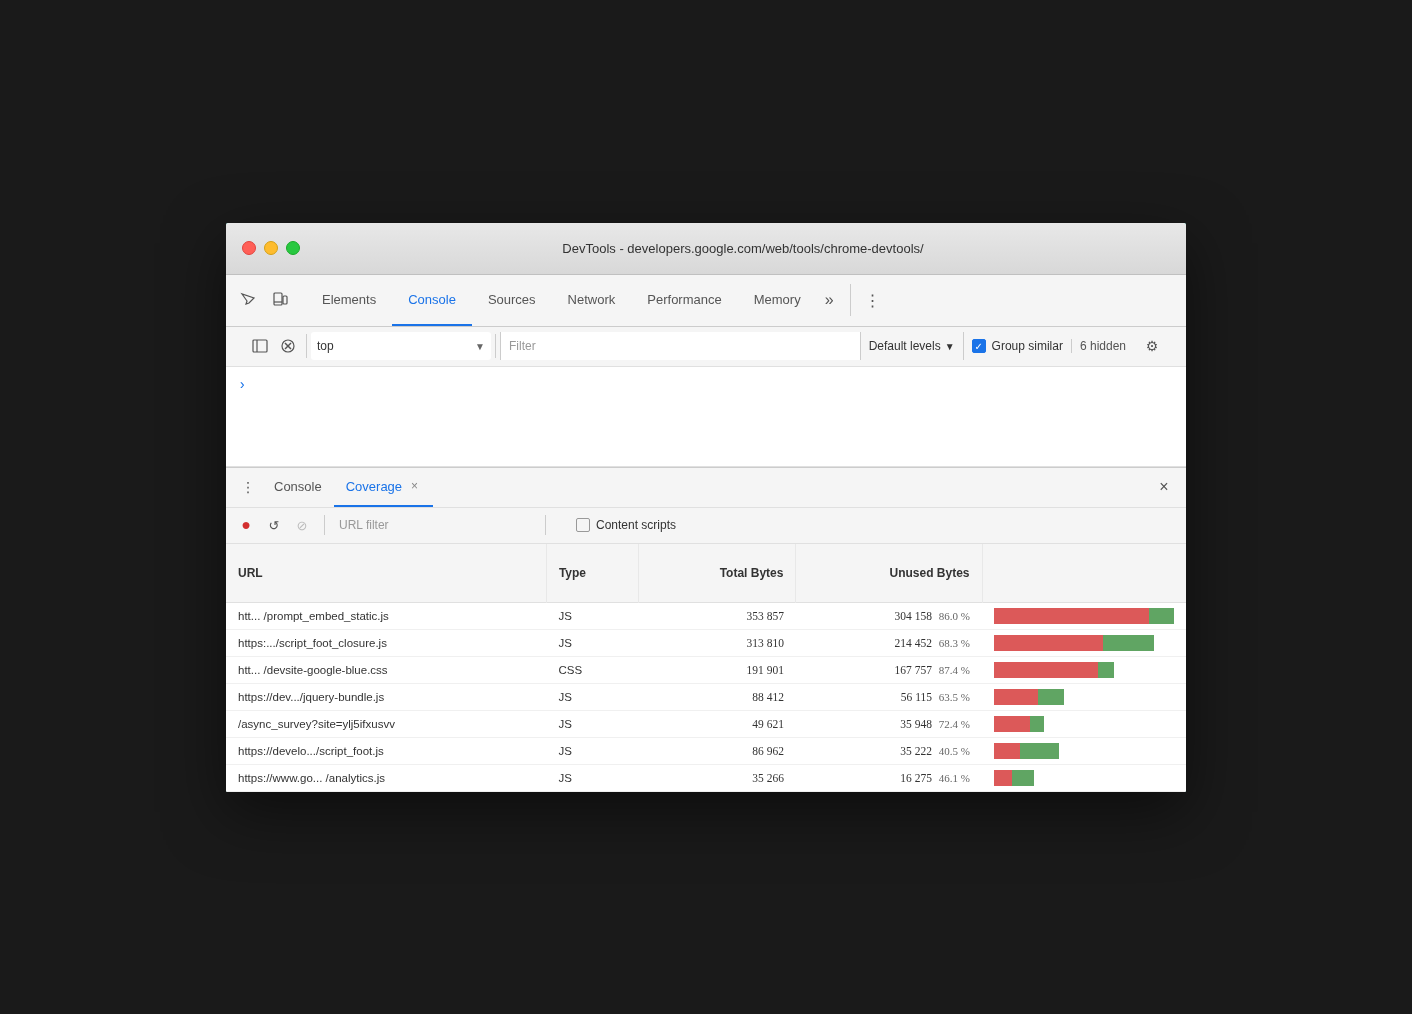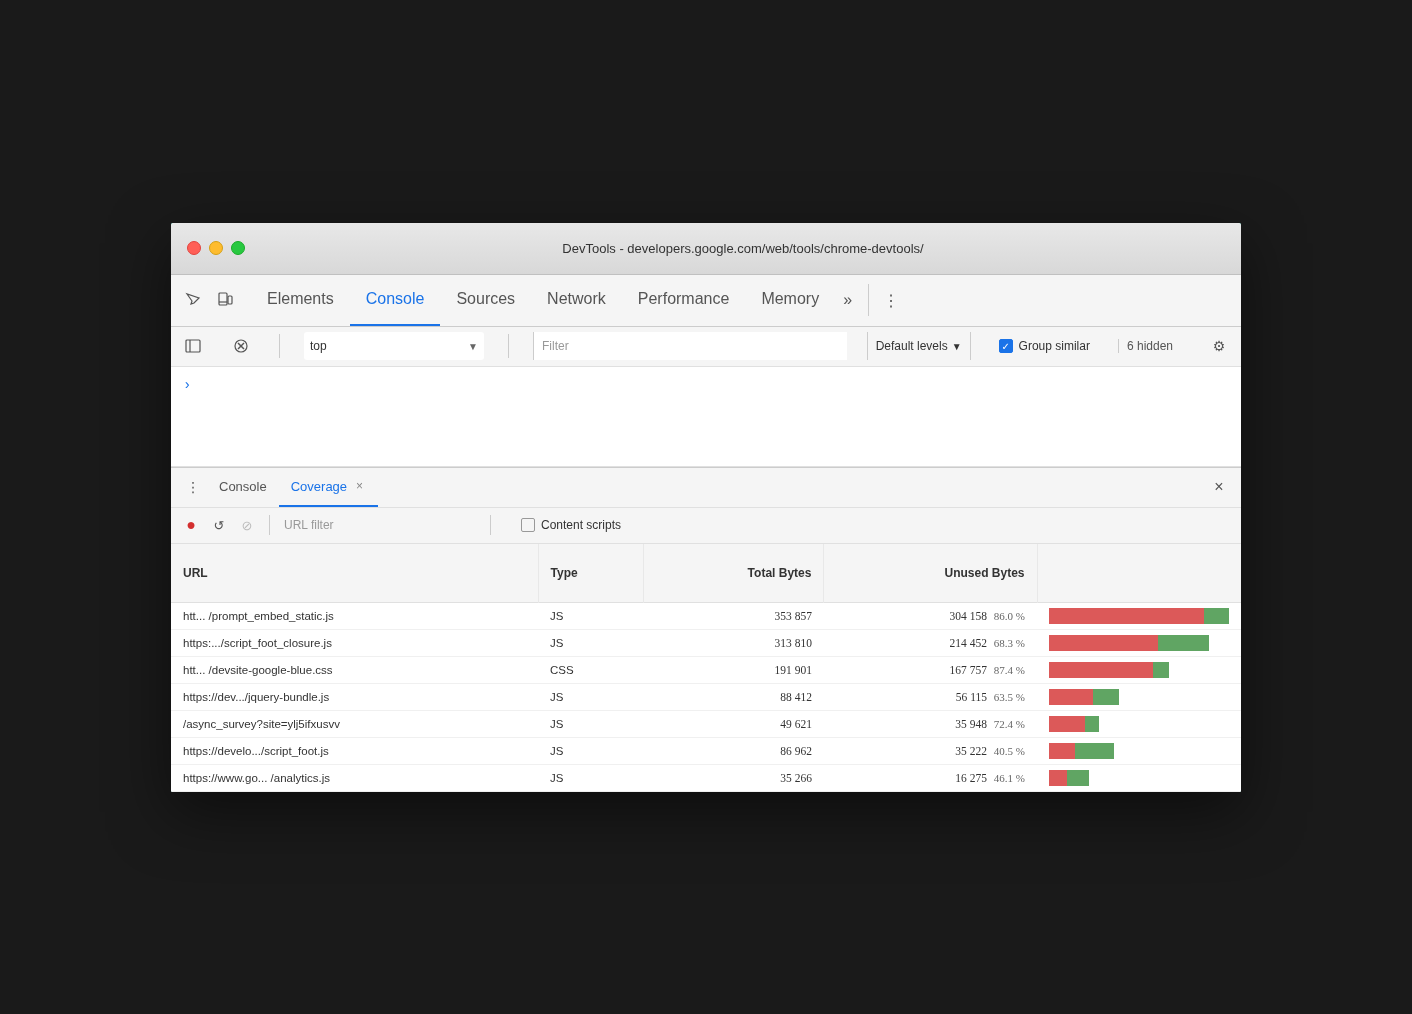--- a/index.html
+++ b/index.html
@@ -5,21 +5,21 @@
     * { box-sizing: border-box; margin: 0; padding: 0; }
     body {
       background: #1a1a1a;
       display: flex;
       justify-content: center;
       align-items: center;
       min-height: 100vh;
       font-family: -apple-system, BlinkMacSystemFont, 'Segoe UI', sans-serif;
     }
     .window {
-      width: 1070px;
+      width: 960px;
       background: #5eead4;
       border-radius: 2px;
       overflow: hidden;
       box-shadow: 0 20px 60px rgba(0,0,0,0.5);
     }
     
     .title-bar {
       background: linear-gradient(to bottom, #e8e8e8, #d8d8d8);
       height: 52px;
       display: flex;
@@ -79,21 +79,21 @@
       border-radius: 3px;
       cursor: pointer;
       color: #555;
       font-size: 14px;
     }
     .tab-item {
       padding: 0 16px;
       height: 52px;
       display: flex;
       align-items: center;
-      font-size: 16px;
+      font-size: 13px;
       color: #555;
       cursor: pointer;
       border-bottom: 2px solid transparent;
       white-space: nowrap;
     }
     .tab-item.active {
       color: #1a73e8;
       border-bottom: 2px solid #1a73e8;
     }
     .tab-overflow {
@@ -120,22 +120,22 @@
       cursor: pointer;
       color: #555;
     }
     
     .toolbar {
       display: flex;
       align-items: center;
       background: #f5f5f5;
       border-bottom: 1px solid #e0e0e0;
       height: 40px;
-      padding: 0 8px;
-      gap: 20px;
+      padding: 0 20px;
+      gap: 0;
     }
     .toolbar-btn {
       width: 28px;
       height: 28px;
       display: flex;
       align-items: center;
       justify-content: center;
       border-radius: 3px;
       cursor: pointer;
       color: #555;

